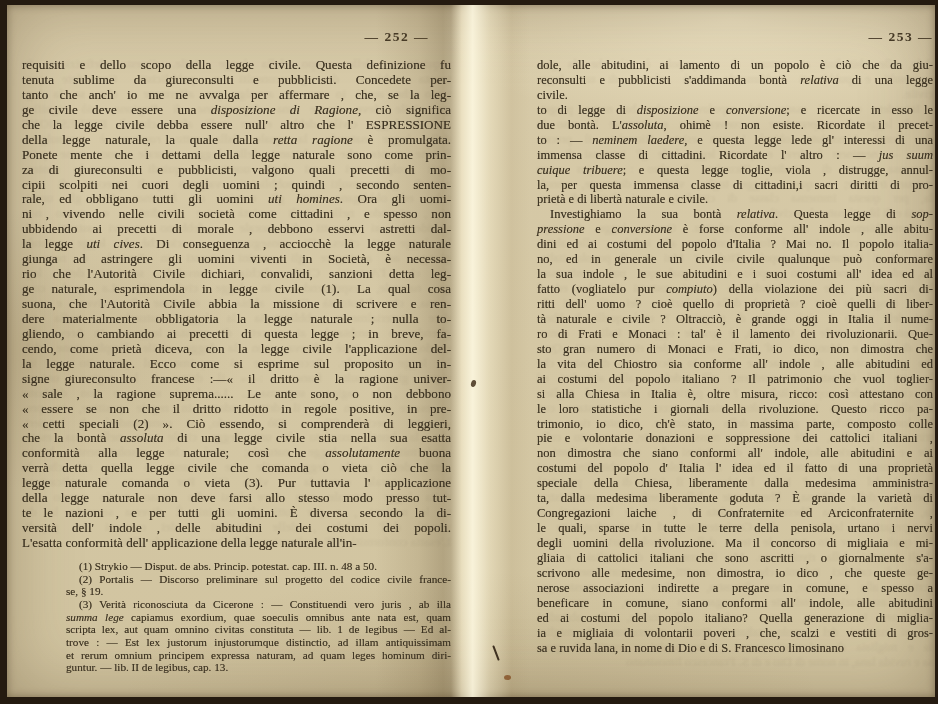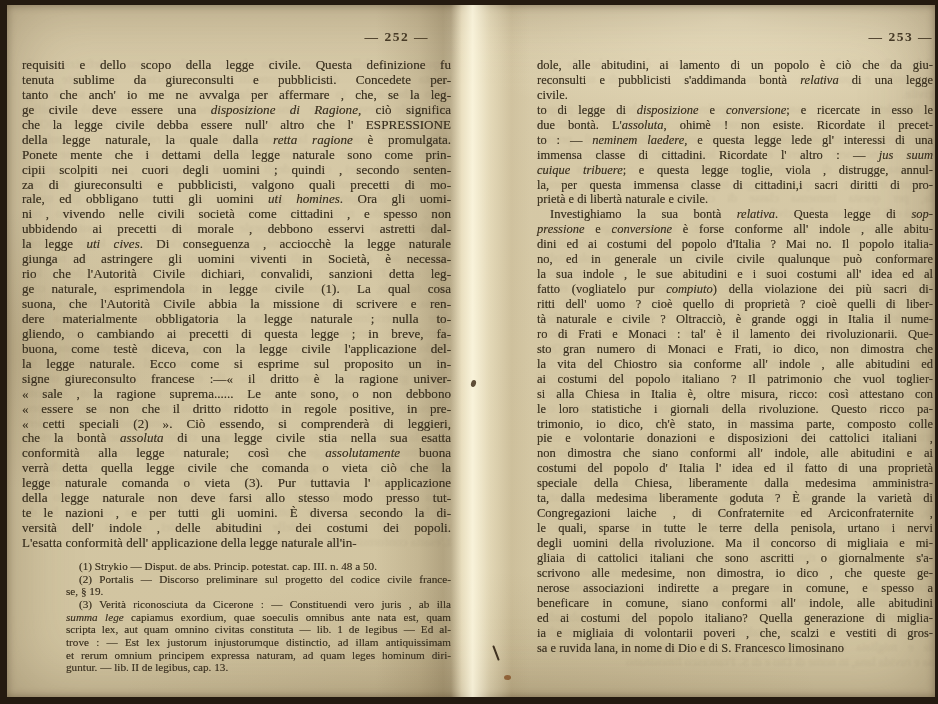--- a/index.html
+++ b/index.html
@@ -109,33 +109,33 @@
       </div>
       <div class="body">
           <div class="para">
             <div class="line">requisiti e dello scopo della legge civile. Questa definizione fu</div>
             <div class="line">tenuta sublime da giureconsulti e pubblicisti. Concedete per-</div>
             <div class="line">tanto che anch' io me ne avvalga per affermare , che, se la leg-</div>
             <div class="line">ge civile deve essere una <i>disposizione di Ragione</i>, ciò significa</div>
             <div class="line">che la legge civile debba essere null' altro che l' ESPRESSIONE</div>
             <div class="line">della legge naturale, la quale dalla <i>retta ragione</i> è promulgata.</div>
             <div class="line">Ponete mente che i dettami della legge naturale sono come prin-</div>
+            <div class="line">za di giureconsulti e pubblicisti, valgono quali precetti di mo-</div>
             <div class="line">cipii scolpiti nei cuori degli uomini ; quindi , secondo senten-</div>
-            <div class="line">za di giureconsulti e pubblicisti, valgono quali precetti di mo-</div>
             <div class="line">rale, ed obbligano tutti gli uomini <i>uti homines</i>. Ora gli uomi-</div>
             <div class="line">ni , vivendo nelle civili società come cittadini , e spesso non</div>
             <div class="line">ubbidendo ai precetti di morale , debbono esservi astretti dal-</div>
             <div class="line">la legge <i>uti cives</i>. Di conseguenza , acciocchè la legge naturale</div>
             <div class="line">giunga ad astringere gli uomini viventi in Società, è necessa-</div>
             <div class="line">rio che l'Autorità Civile dichiari, convalidi, sanzioni detta leg-</div>
             <div class="line">ge naturale, esprimendola in legge civile (1). La qual cosa</div>
             <div class="line">suona, che l'Autorità Civile abbia la missione di scrivere e ren-</div>
             <div class="line">dere materialmente obbligatoria la legge naturale ; nulla to-</div>
             <div class="line">gliendo, o cambiando ai precetti di questa legge ; in breve, fa-</div>
-            <div class="line">buona, come testè diceva, con la legge civile l'applicazione del-</div>
+            <div class="line">cendo, come prietà diceva, con la legge civile l'applicazione del-</div>
             <div class="line">la legge naturale. Ecco come si esprime sul proposito un in-</div>
             <div class="line">signe giureconsulto francese :—« il dritto è la ragione univer-</div>
             <div class="line">« sale , la ragione suprema...... Le ante sono, o non debbono</div>
             <div class="line">« essere se non che il dritto ridotto in regole positive, in pre-</div>
             <div class="line">« cetti speciali (2) ». Ciò essendo, si comprenderà di leggieri,</div>
             <div class="line">che la bontà <i>assoluta</i> di una legge civile stia nella sua esatta</div>
             <div class="line">conformità alla legge naturale; così che <i>assolutamente</i> buona</div>
             <div class="line">verrà detta quella legge civile che comanda o vieta ciò che la</div>
             <div class="line">legge naturale comanda o vieta (3). Pur tuttavia l' applicazione</div>
             <div class="line">della legge naturale non deve farsi allo stesso modo presso tut-</div>
@@ -240,21 +240,21 @@
             <div class="line">fatto (vogliatelo pur <i>compiuto</i>) della violazione dei più sacri di-</div>
             <div class="line">ritti dell' uomo ? cioè quello di proprietà ? cioè quelli di liber-</div>
             <div class="line">tà naturale e civile ? Oltracciò, è grande oggi in Italia il nume-</div>
             <div class="line">ro di Frati e Monaci : tal' è il lamento dei rivoluzionarii. Que-</div>
             <div class="line">sto gran numero di Monaci e Frati, io dico, non dimostra che</div>
             <div class="line">la vita del Chiostro sia conforme all' indole , alle abitudini ed</div>
             <div class="line">ai costumi del popolo italiano ? Il patrimonio che vuol toglier-</div>
             <div class="line">si alla Chiesa in Italia è, oltre misura, ricco: così attestano con</div>
             <div class="line">le loro statistiche i giornali della rivoluzione. Questo ricco pa-</div>
             <div class="line">trimonio, io dico, ch'è stato, in massima parte, composto colle</div>
-            <div class="line">pie e volontarie donazioni e disposizioni dei cattolici italiani ,</div>
+            <div class="line">pie e volontarie donazioni e soppressione dei cattolici italiani ,</div>
             <div class="line">non dimostra che siano conformi all' indole, alle abitudini e ai</div>
             <div class="line">costumi del popolo d' Italia l' idea ed il fatto di una proprietà</div>
             <div class="line">speciale della Chiesa, liberamente dalla medesima amministra-</div>
             <div class="line">ta, dalla medesima liberamente goduta ? È grande la varietà di</div>
             <div class="line">Congregazioni laiche , di Confraternite ed Arciconfraternite ,</div>
             <div class="line">le quali, sparse in tutte le terre della penisola, urtano i nervi</div>
             <div class="line">degli uomini della rivoluzione. Ma il concorso di migliaia e mi-</div>
             <div class="line">gliaia di cattolici italiani che sono ascritti , o giornalmente s'a-</div>
             <div class="line">scrivono alle medesime, non dimostra, io dico , che queste ge-</div>
             <div class="line">nerose associazioni indirette a pregare in comune, e spesso a</div>

